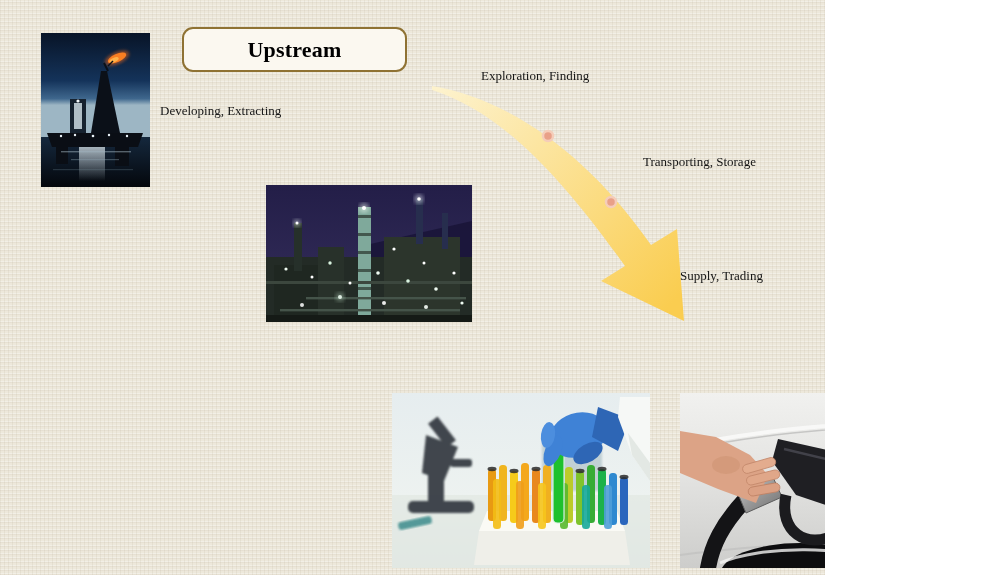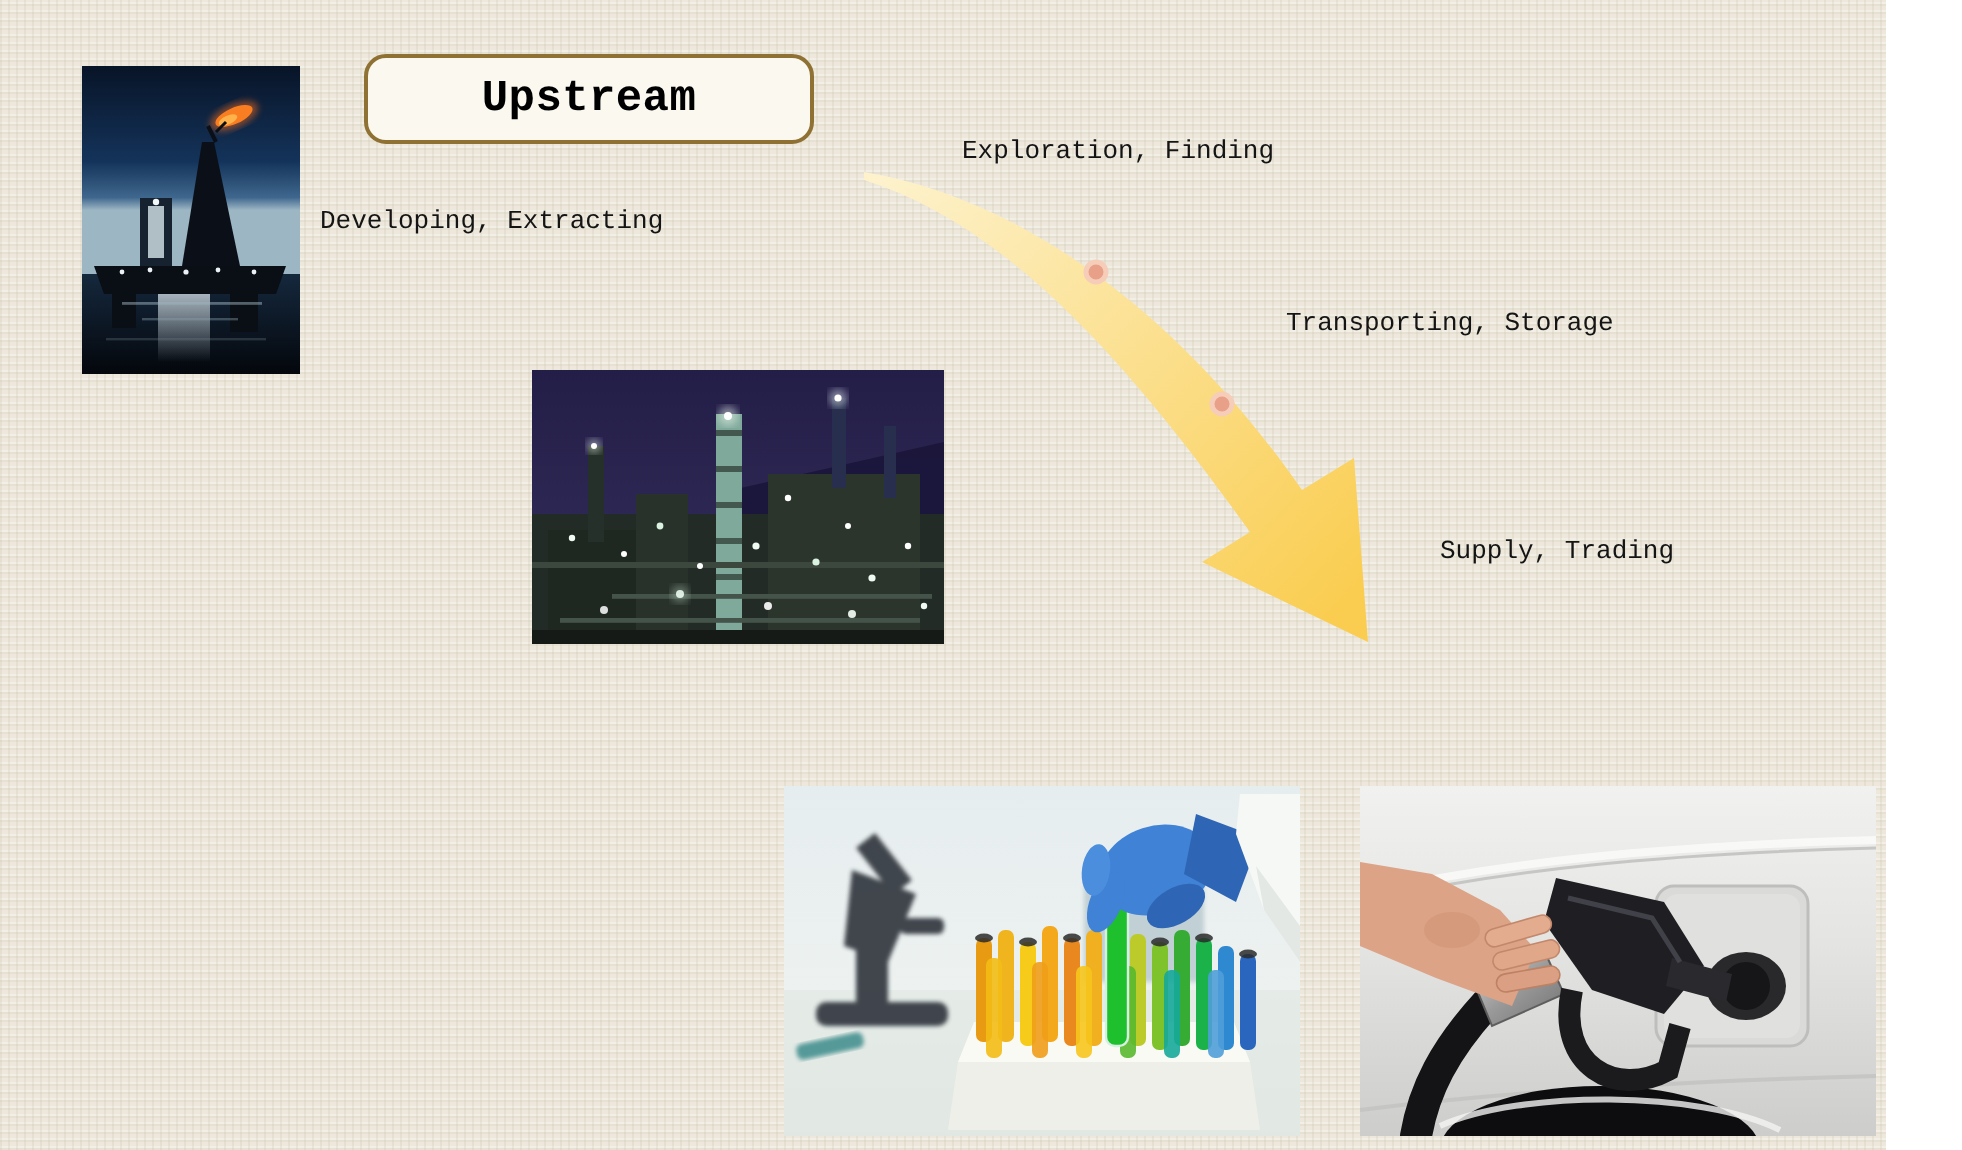--- a/index.html
+++ b/index.html
@@ -1,18 +1,18 @@
 <!DOCTYPE html>
 <html><head>
 <meta charset="utf-8">
 <style>
   html,body{margin:0;padding:0;}
   .slide{
-    position:relative;width:943px;height:575px;overflow:hidden;
-    font-family:Liberation Mono, monospace;color:#1a1a1a;
+    position:relative;width:825px;height:575px;overflow:hidden;
+    font-family:Liberation Serif, serif;color:#1a1a1a;
     background-color:#EDE8DB;
     background-image:
       repeating-linear-gradient(90deg, rgba(196,187,166,0.20) 0 1px, rgba(0,0,0,0) 1px 4px),
       repeating-linear-gradient(0deg, rgba(196,187,166,0.16) 0 1px, rgba(255,255,255,0.30) 1px 2px, rgba(0,0,0,0) 2px 4px);
   }
   .stage-box{
     position:absolute;display:flex;align-items:center;justify-content:center;
     background:#FBF8F0;border-radius:11px;font-weight:700;font-size:22px;color:#000;
     letter-spacing:0.2px;z-index:3;
   }
@@ -47,21 +47,21 @@
   </svg>
 
   <div class="stage-box" style="left: 182px; top: 27px; width: 221px; height: 41px; border: 2px solid rgb(143, 114, 51); background: rgb(251, 248, 240);">
     <span>Upstream</span>
   </div>
 
 
   <div class="label" style="left:481px;top:68px;">Exploration, Finding</div>
   <div class="label" style="left:160px;top:103px;">Developing, Extracting</div>
   <div class="label" style="left:643px;top:154px;">Transporting, Storage</div>
-  <div class="label" style="left:680px;top:268px;margin-left:40px;">Supply, Trading</div>
+  <div class="label" style="left:680px;top:268px;">Supply, Trading</div>
 
   <div class="img-frame" style="left:41px;top:33px;width:109px;height:154px;">
     <svg width="109" height="154" viewBox="0 0 109 154">
       <defs>
         <linearGradient id="rigSky" x1="0" y1="0" x2="0" y2="1">
           <stop offset="0" stop-color="#081427"></stop>
           <stop offset="0.45" stop-color="#14335A"></stop>
           <stop offset="0.62" stop-color="#3F678D"></stop>
           <stop offset="0.68" stop-color="#9DB6C4"></stop>
         </linearGradient>

